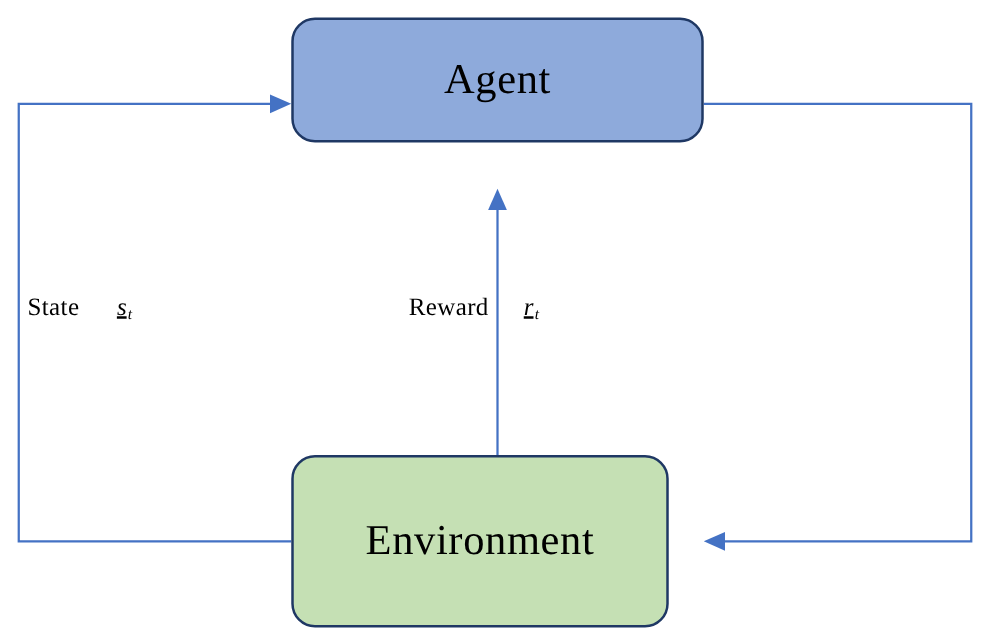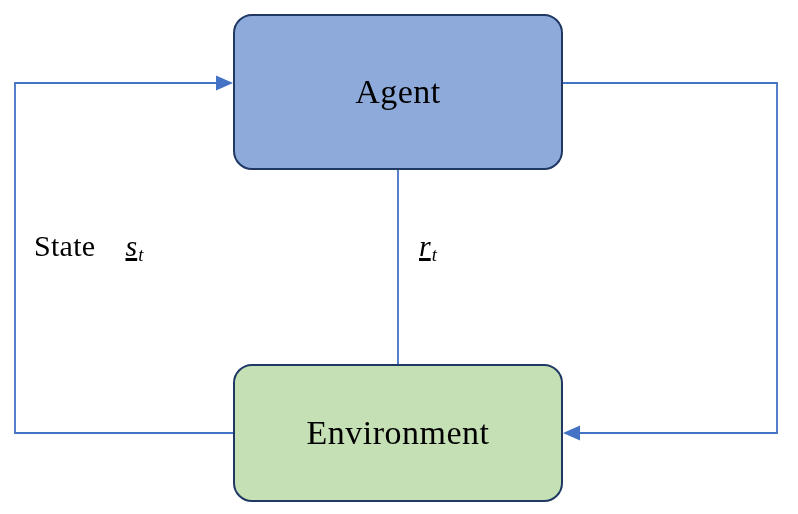--- a/index.html
+++ b/index.html
@@ -19,42 +19,41 @@
   }
   .node {
     position: absolute;
     box-sizing: border-box;
     border: 2.5px solid;
     border-radius: 19px;
     display: flex;
     align-items: center;
     justify-content: center;
   }
-  .node-agent { left: 233px; top: 14px;  width: 330px; height: 156px; }
-  .node-env   { left: 233px; top: 364px; width: 330px; height: 138px; }
+  .node-agent { left: 233px; top: 14px;  width: 330px; height: 100px; }
+  .node-env   { left: 233px; top: 364px; width: 302px; height: 138px; }
   .node-label {
     font-size: 34px;
     letter-spacing: 0.5px;
     white-space: nowrap;
   }
   .edge-label {
     position: absolute;
     top: 224px;
     height: 44px;
     line-height: 44px;
-    font-size: 30px;
+    font-size: 20px;
     white-space: nowrap;
     display: flex;
     align-items: baseline;
-    margin-left: 12px;
   }
   .edge-label .word { letter-spacing: 0.3px; }
   .lbl-state  { left: 22px;  gap: 30px; }
   .lbl-reward-word { right: 407px; display: block; text-align: right; }
-  .lbl-reward-var  { left: 407px; justify-content: center; }
+  .lbl-reward-var  { left: 419px; justify-content: center; }
   .lbl-action { left: 638px; gap: 18px; }
   .math { font-style: italic; text-decoration: underline; }
   .math sub {
     font-style: italic;
     font-size: 0.62em;
     line-height: 0;
     vertical-align: -0.28em;
     margin-left: 1px;
   }
 </style>
@@ -80,18 +79,21 @@
 
   <div class="node node-env" style="background-color: rgb(197, 224, 180); border-color: rgb(31, 56, 100);">
     <span class="node-label">Environment</span>
   </div>
 
   <div class="edge-label lbl-state">
     <span class="word">State</span>
     <span class="math"><i>s</i><sub>t</sub></span>
   </div>
 
+  <div class="edge-label lbl-reward-word">
+    <span class="word">Reward</span>
+  </div>
   <div class="edge-label lbl-reward-var">
     <span class="math"><i>r</i><sub>t</sub></span>
   </div>
 
 
 </div>
 
 </body></html>

